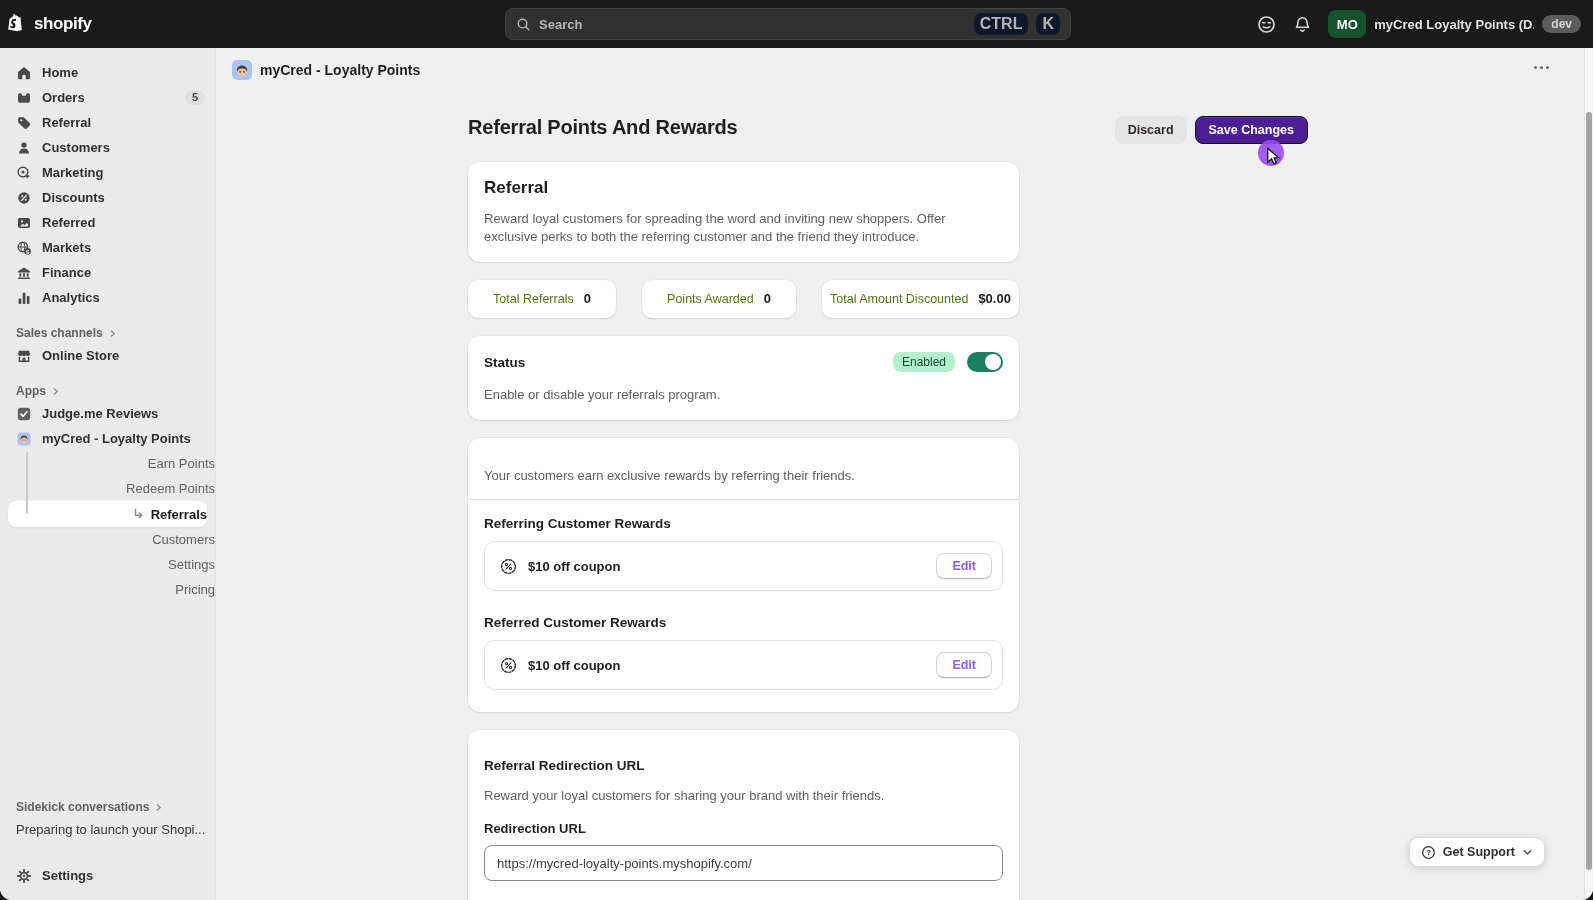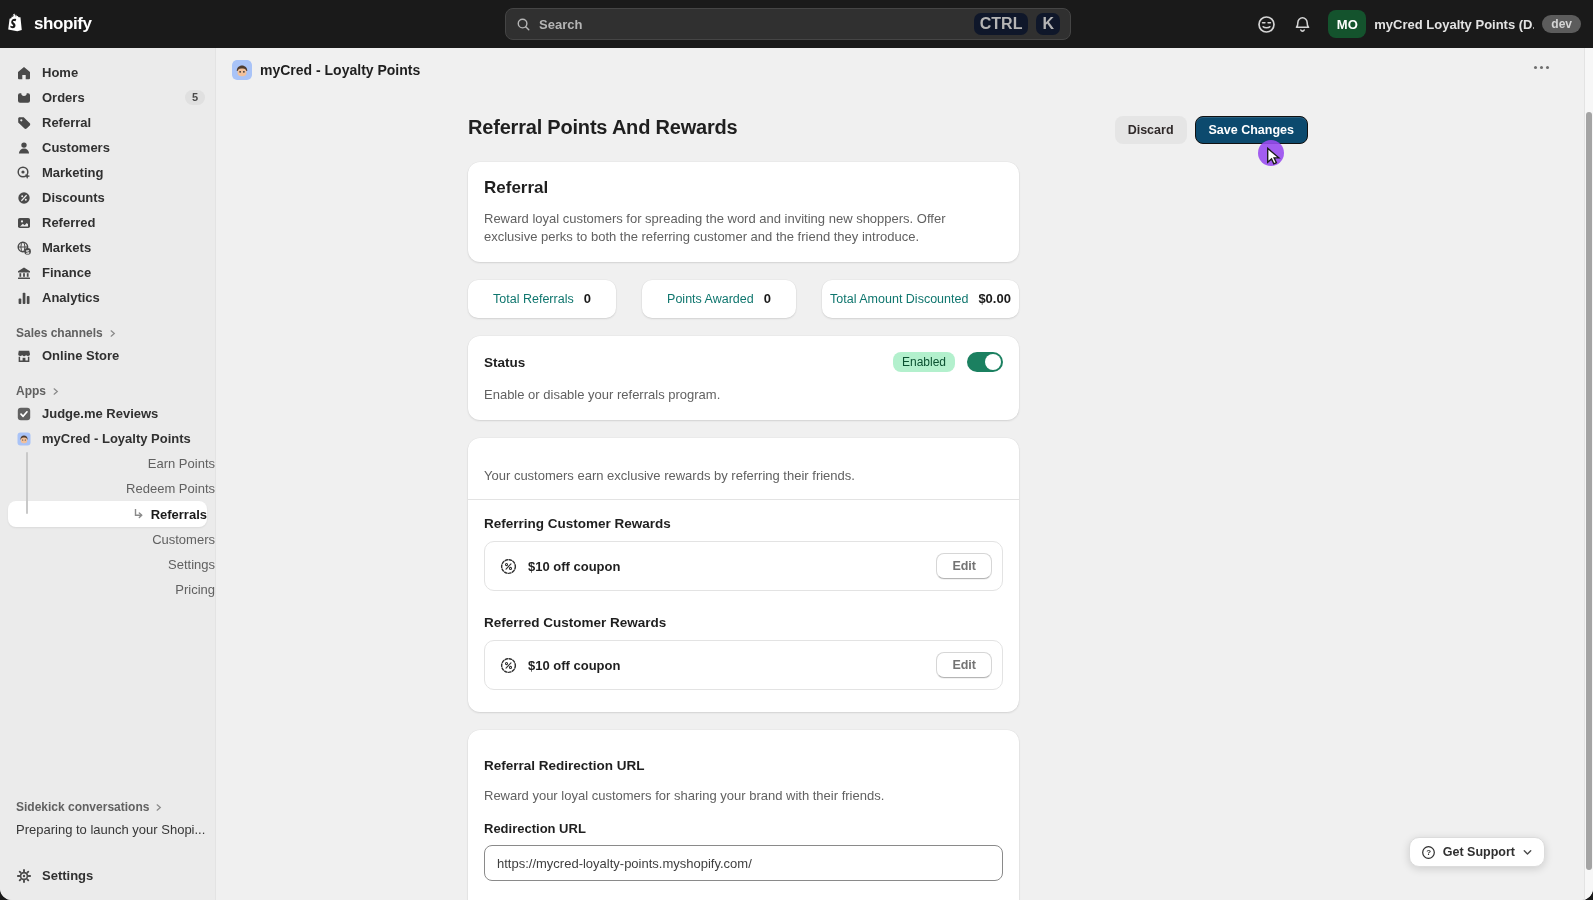--- a/index.html
+++ b/index.html
@@ -60,58 +60,58 @@
   .more-icon i { width:3px; height:3px; border-radius:50%; background:#6e6e6e; display:block; }
   .favicon { width:20px; height:20px; border-radius:5px; overflow:hidden; flex:0 0 20px; }
 
   .content { position:relative; height:calc(100% - 44px); }
   .page-head-row { position:relative; height:54px; }
   .page-title { position:absolute; left:252px; top:24px; font-size:20px; font-weight:700;
     color:#1f1f1f; letter-spacing:-.2px; }
   .actions { position:absolute; right:285px; top:24px; display:flex; gap:8px; }
   .btn-discard { background:#e5e5e5; border:none; color:#302a2a; font-size:12.5px; font-weight:600;
     border-radius:8px; padding:6px 13px; cursor:pointer; font-family:inherit; }
-  .btn-save { background:#0c4a6e; border:1px solid #111; color:#fff; font-size:12.5px; font-weight:600;
+  .btn-save { background:#4c1d95; border:1px solid #111; color:#fff; font-size:12.5px; font-weight:600;
     border-radius:8px; padding:6px 13px; cursor:pointer; font-family:inherit;
     box-shadow:inset 0 1px 0 rgba(255,255,255,.12); }
 
   .page-col { margin-left:252px; width:551px; display:flex; flex-direction:column; gap:18px;
     padding-top:16px; }
   .card { background:#fff; border-radius:12px;
     box-shadow:0 1px 2px rgba(31,33,36,.12), 0 0 0 .5px rgba(0,0,0,.04); padding:16px; }
   .card h2 { font-size:17px; font-weight:700; color:#1f1f1f; margin-bottom:12px; }
   .card h3 { font-size:13.5px; font-weight:700; color:#1f1f1f; }
   .desc { font-size:13px; color:#616161; line-height:1.38; }
 
   .stats-row { display:flex; gap:26px; }
   .stat-card { background:#fff; border-radius:10px; height:38px; flex:0 0 auto;
     display:flex; align-items:center; justify-content:center; gap:10px; padding:0 18px;
     box-shadow:0 1px 2px rgba(31,33,36,.12), 0 0 0 .5px rgba(0,0,0,.04); }
   .stat-card:nth-child(1){ width:148px; } .stat-card:nth-child(2){ width:154px; }
   .stat-card:nth-child(3){ width:197px; }
-  .stat-label { font-size:12.5px; color:#0f766e; font-weight:500; white-space:nowrap; }
+  .stat-label { font-size:12.5px; color:#4d7c0f; font-weight:500; white-space:nowrap; }
   .stat-value { font-size:13px; color:#1a1a1a; font-weight:700; }
 
   .status-head { display:flex; align-items:center; }
   .status-right { margin-left:auto; display:flex; align-items:center; gap:12px; }
   .badge-enabled { background:#b3f0cd; color:#0c5132; font-size:12px; font-weight:500;
     border-radius:8px; padding:3px 9px; line-height:1.2; }
   .toggle { width:36px; height:20px; border-radius:10px; background:#1b8060; position:relative;
     cursor:pointer; }
   .toggle .knob { position:absolute; right:2px; top:2px; width:16px; height:16px;
     border-radius:50%; background:#fff; }
   .status-desc { margin-top:14px; }
 
   .divider { height:1px; background:#e3e3e3; margin:14px -16px; }
   .reward-section-h { margin:16px 0 10px; }
   .coupon-row { border:1px solid #e3e3e3; border-radius:10px; height:50px; display:flex;
     align-items:center; padding:0 10px 0 14px; gap:10px; }
   .coupon-label { font-size:13px; font-weight:700; color:#1f1f1f; }
   .btn-edit { margin-left:auto; background:#fff; border:1px solid #d6d6d6; border-bottom-color:#b5b5b5;
-    color:#737373; border-radius:8px; font-size:12.5px; font-weight:600; padding:5px 15px;
+    color:#8b5cf6; border-radius:8px; font-size:12.5px; font-weight:600; padding:5px 15px;
     cursor:pointer; font-family:inherit; box-shadow:0 1px 0 rgba(0,0,0,.05); }
 
   .field-label { font-size:13px; font-weight:700; color:#1f1f1f; margin:16px 0 9px; }
   .url-input { width:100%; height:36px; border:1px solid #8a8a8a; border-radius:8px;
     padding:0 12px; font-size:13px; color:#3f3f3f; font-family:inherit; background:#fff; outline:none; }
 
   
   .support-btn { position:absolute; right:48px; bottom:33px; height:30px; background:#fff;
     border:1px solid #dcdcdc; border-radius:10px; display:flex; align-items:center; gap:7px;
     padding:0 11px; font-size:12.5px; font-weight:600; color:#303030; cursor:pointer;

